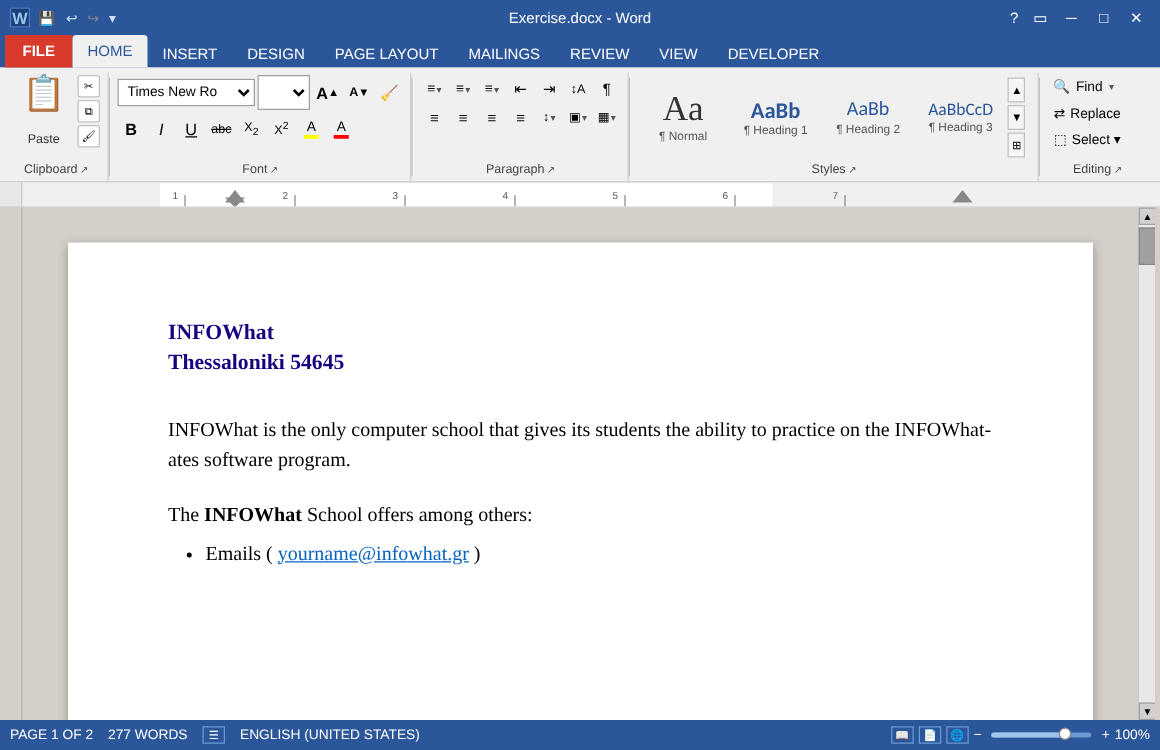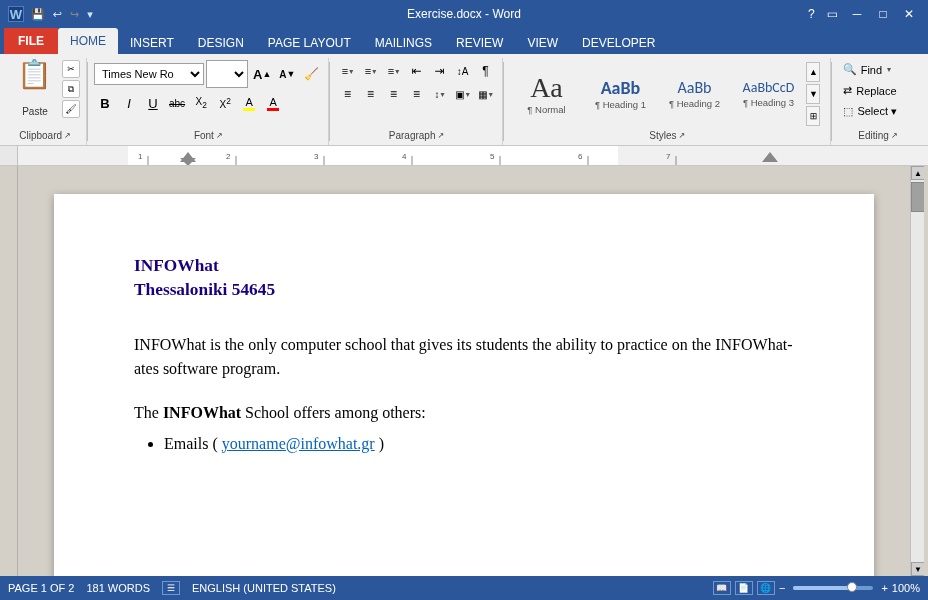--- a/index.html
+++ b/index.html
@@ -594,21 +594,21 @@
     <div style="flex:1;"></div>
     <div class="scrollbar-btn">▼</div>
   </div>
 
   <div style="width:4px;background:#d4d0c8;"></div>
 </div>
 
 <div class="status-bar">
   <div class="status-left">
     <span>PAGE 1 OF 2</span>
-    <span>181 WORDS</span>
+    <span>277 WORDS</span>
     <div class="status-icon">☰</div>
     <span>ENGLISH (UNITED STATES)</span>
   </div>
   <div class="status-right">
     <div class="status-icon">📖</div>
     <div class="status-icon">📄</div>
     <div class="status-icon">🌐</div>
     <div style="display:flex;align-items:center;gap:4px;">
       <span style="cursor:pointer;">−</span>
       <div class="zoom-slider">

